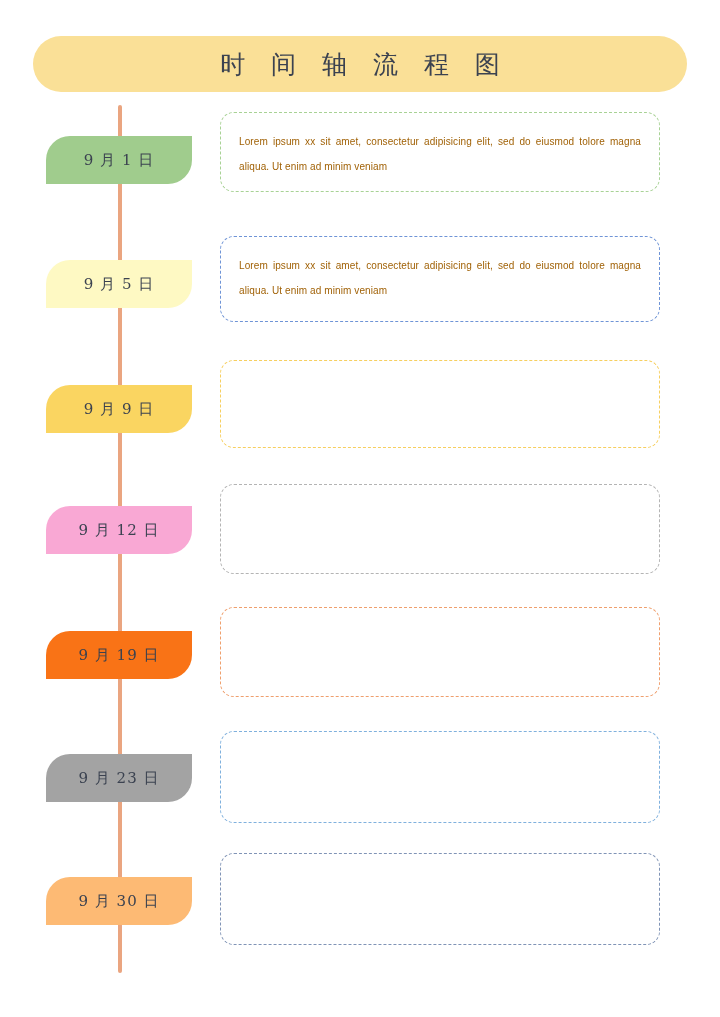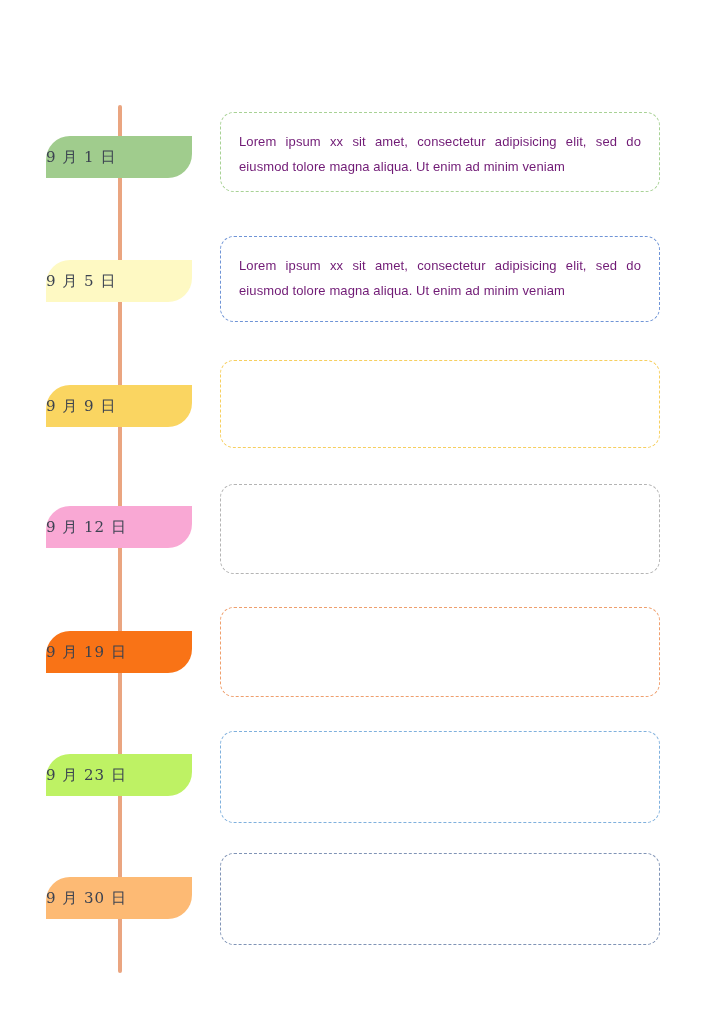--- a/index.html
+++ b/index.html
@@ -59,23 +59,24 @@
   .timeline-row {
     position: absolute;
     left: 0;
     width: 720px;
   }
 
   .date-chip {
     position: absolute;
     left: 46px;
     width: 146px;
-    height: 42px;
+    height: 48px;
     display: flex;
     align-items: center;
+    justify-content: center;
     border-radius: 24px 0 24px 0;
     box-sizing: border-box;
   }
   .date-chip-label {
     font-family: "DejaVu Serif", "Liberation Serif", serif;
     font-size: 15px;
     color: #3b4250;
     letter-spacing: 1px;
     line-height: 1;
     white-space: nowrap;
@@ -86,33 +87,36 @@
     left: 220px;
     width: 440px;
     box-sizing: border-box;
     border-radius: 14px;
     background: #ffffff;
     overflow: hidden;
   }
   .content-text {
     margin: 0;
     padding: 16px 18px 0 18px;
-    font-size: 13px;
+    font-size: 10px;
     line-height: 25px;
-    color: #701a75;
+    color: #a16207;
     text-align: justify;
     text-justify: inter-word;
     letter-spacing: 0.1px;
   }
 </style>
 </head>
 <body>
 
 <div class="page">
 
+  <div class="header-banner">
+    <div class="header-title">时 间 轴 流 程 图</div>
+  </div>
 
   <div class="timeline-axis"></div>
 
   <div id="rows-container">
       <div class="timeline-row">
         <div class="date-chip" style="top: 136px; background: rgb(160, 204, 141);">
           <span class="date-chip-label">9 月 1 日</span>
         </div>
         <div class="content-box" style="top: 112px; height: 80px; border: 1.4px dashed rgb(168, 210, 149);">
           <p class="content-text">Lorem ipsum xx sit amet, consectetur adipisicing elit, sed do eiusmod tolore magna aliqua. Ut enim ad minim veniam</p>
@@ -144,21 +148,21 @@
       </div>
       <div class="timeline-row">
         <div class="date-chip" style="top: 631px; background: #f97316;">
           <span class="date-chip-label">9 月 19 日</span>
         </div>
         <div class="content-box" style="top: 607px; height: 90px; border: 1.4px dashed rgb(239, 159, 109);">
           <p class="content-text"></p>
         </div>
       </div>
       <div class="timeline-row">
-        <div class="date-chip" style="top: 754px; background: #bef264;">
+        <div class="date-chip" style="top: 754px; background: #a3a3a3;">
           <span class="date-chip-label">9 月 23 日</span>
         </div>
         <div class="content-box" style="top: 731px; height: 92px; border: 1.4px dashed rgb(127, 176, 221);">
           <p class="content-text"></p>
         </div>
       </div>
       <div class="timeline-row">
         <div class="date-chip" style="top: 877px; background: #fdba74;">
           <span class="date-chip-label">9 月 30 日</span>
         </div>

